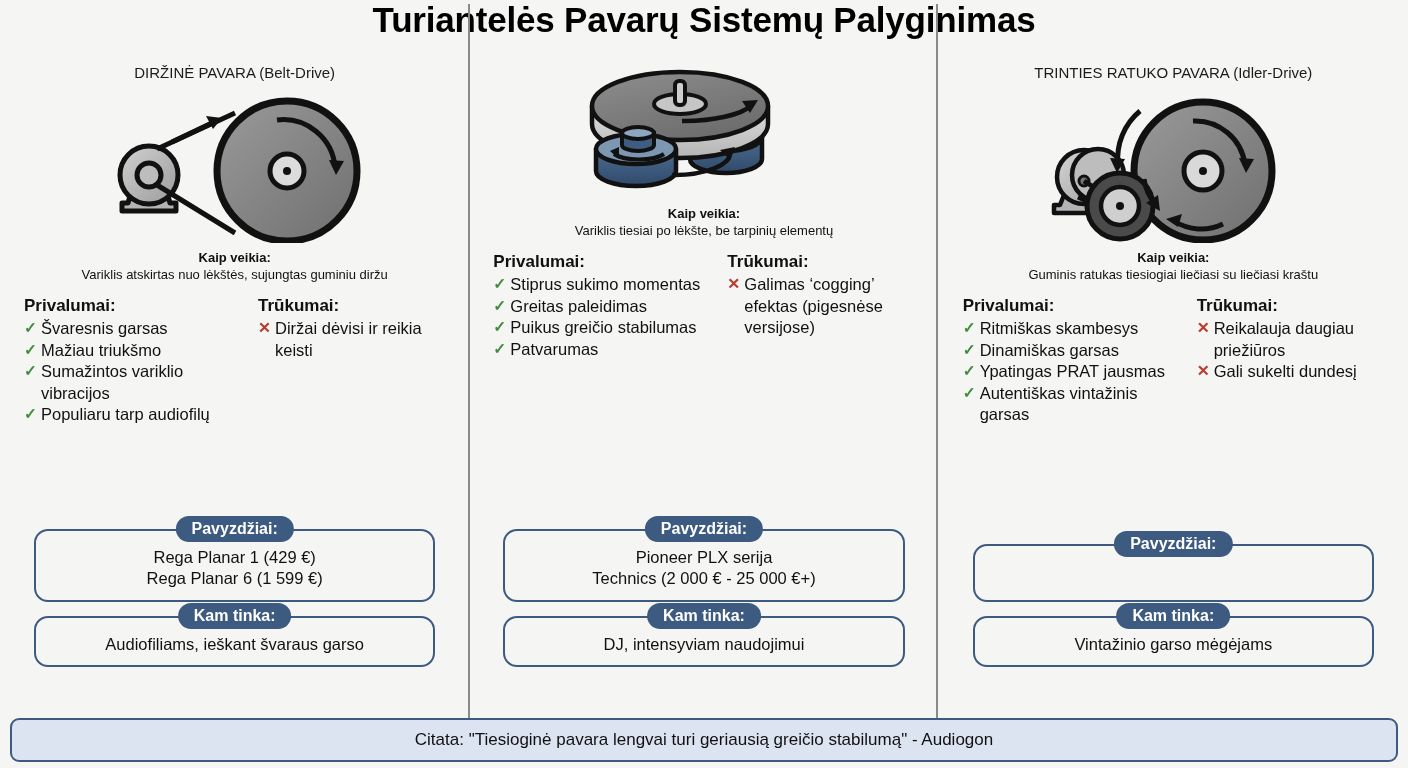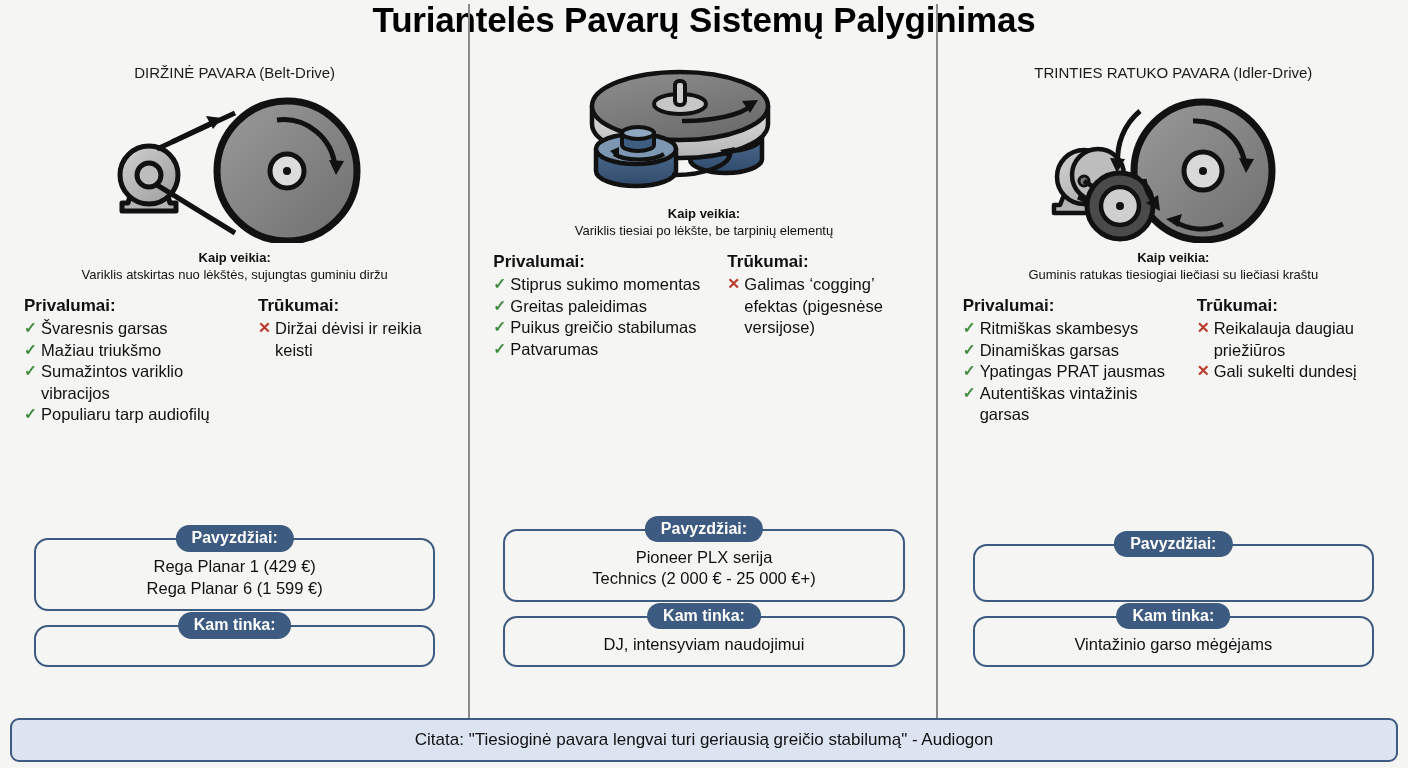--- a/index.html
+++ b/index.html
@@ -260,20 +260,21 @@
     </div>
 
     <div class="boxes">
       <div class="infobox examples">
         <div class="infobox-badge">Pavyzdžiai:</div>
         <div class="infobox-line">Rega Planar 1 (429 €)</div>
         <div class="infobox-line">Rega Planar 6 (1 599 €)</div>
       </div>
       <div class="infobox suited">
         <div class="infobox-badge">Kam tinka:</div>
+        <div class="infobox-line">Audiofiliams, ieškant švaraus garso</div>
       </div>
     </div>
   </div>
 
   <div class="column">
 
     <div class="diagram">
       <svg width="280" height="150" viewBox="0 0 280 150" aria-hidden="true">
         <defs>
           <linearGradient id="ptop" x1="0" y1="0" x2="0.6" y2="1">

